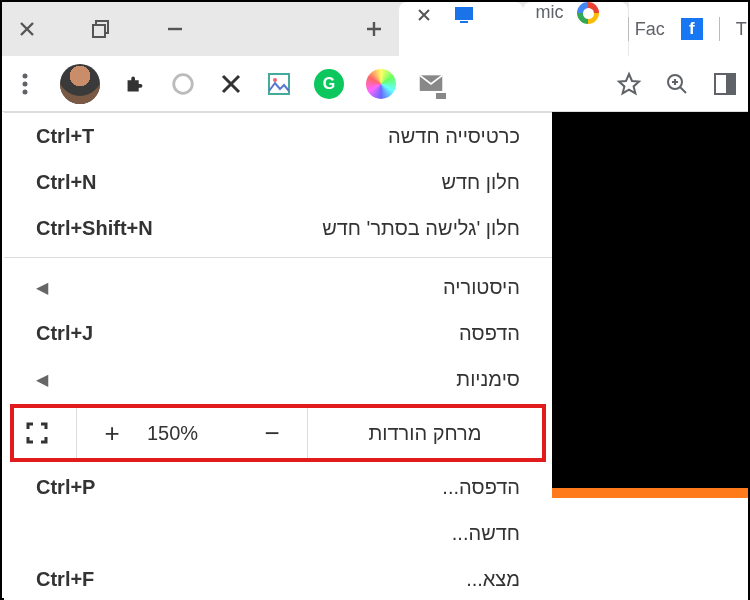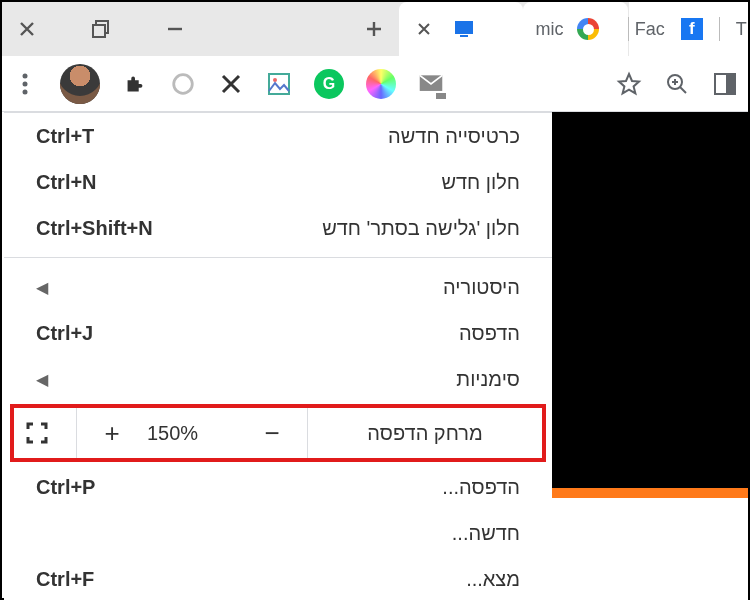--- a/index.html
+++ b/index.html
@@ -32,21 +32,20 @@
       background: #e8e8e8;
       display: flex;
       align-items: center;
       padding: 0 12px;
       gap: 48px;
     }
     .tab-other {
       height: 100%;
       background: #fff;
       display: flex;
-      align-items: center;
       border-radius: 8px 8px 0 0;
       padding: 0 12px;
       gap: 14px;
     }
     .tab-other.blue { width: 125px; }
     .tab-other.mid { width: 105px; color:#5f6368; }
     .tab-side { width:120px; display:flex; align-items:center; background:#fff; height:100%; gap:16px; padding-left:6px; }
     .icon-btn { width: 26px; height: 26px; display:flex; align-items:center; justify-content:center; color:#444; }
     .svg { display:block; }
     .monitor-icon { color:#1a73e8; }
@@ -292,21 +291,21 @@
       <span class="label">הדפסה</span>
       <span class="shortcut">Ctrl+J</span>
     </div>
     <div class="menu-item">
       <span class="label">סימניות</span>
       <span class="submenu-caret">◀</span>
     </div>
 
     <div class="zoom-row-wrap">
       <div class="zoom-row" style="flex-direction:row-reverse">
-        <div class="zoom-label">מרחק הדפסה</div>
+        <div class="zoom-label">מרחק הורדות</div>
         <div class="zoom-btn">−</div>
         <div class="zoom-level">150%</div>
         <div class="zoom-btn">+</div>
         <div class="zoom-full">
           <svg class="svg" width="24" height="24" viewBox="0 0 24 24">
             <path d="M3 8 V3 H8 M16 3 H21 V8 M21 16 V21 H16 M8 21 H3 V16" fill="none" stroke="#333" stroke-width="3"></path>
           </svg>
         </div>
       </div>
     </div>

